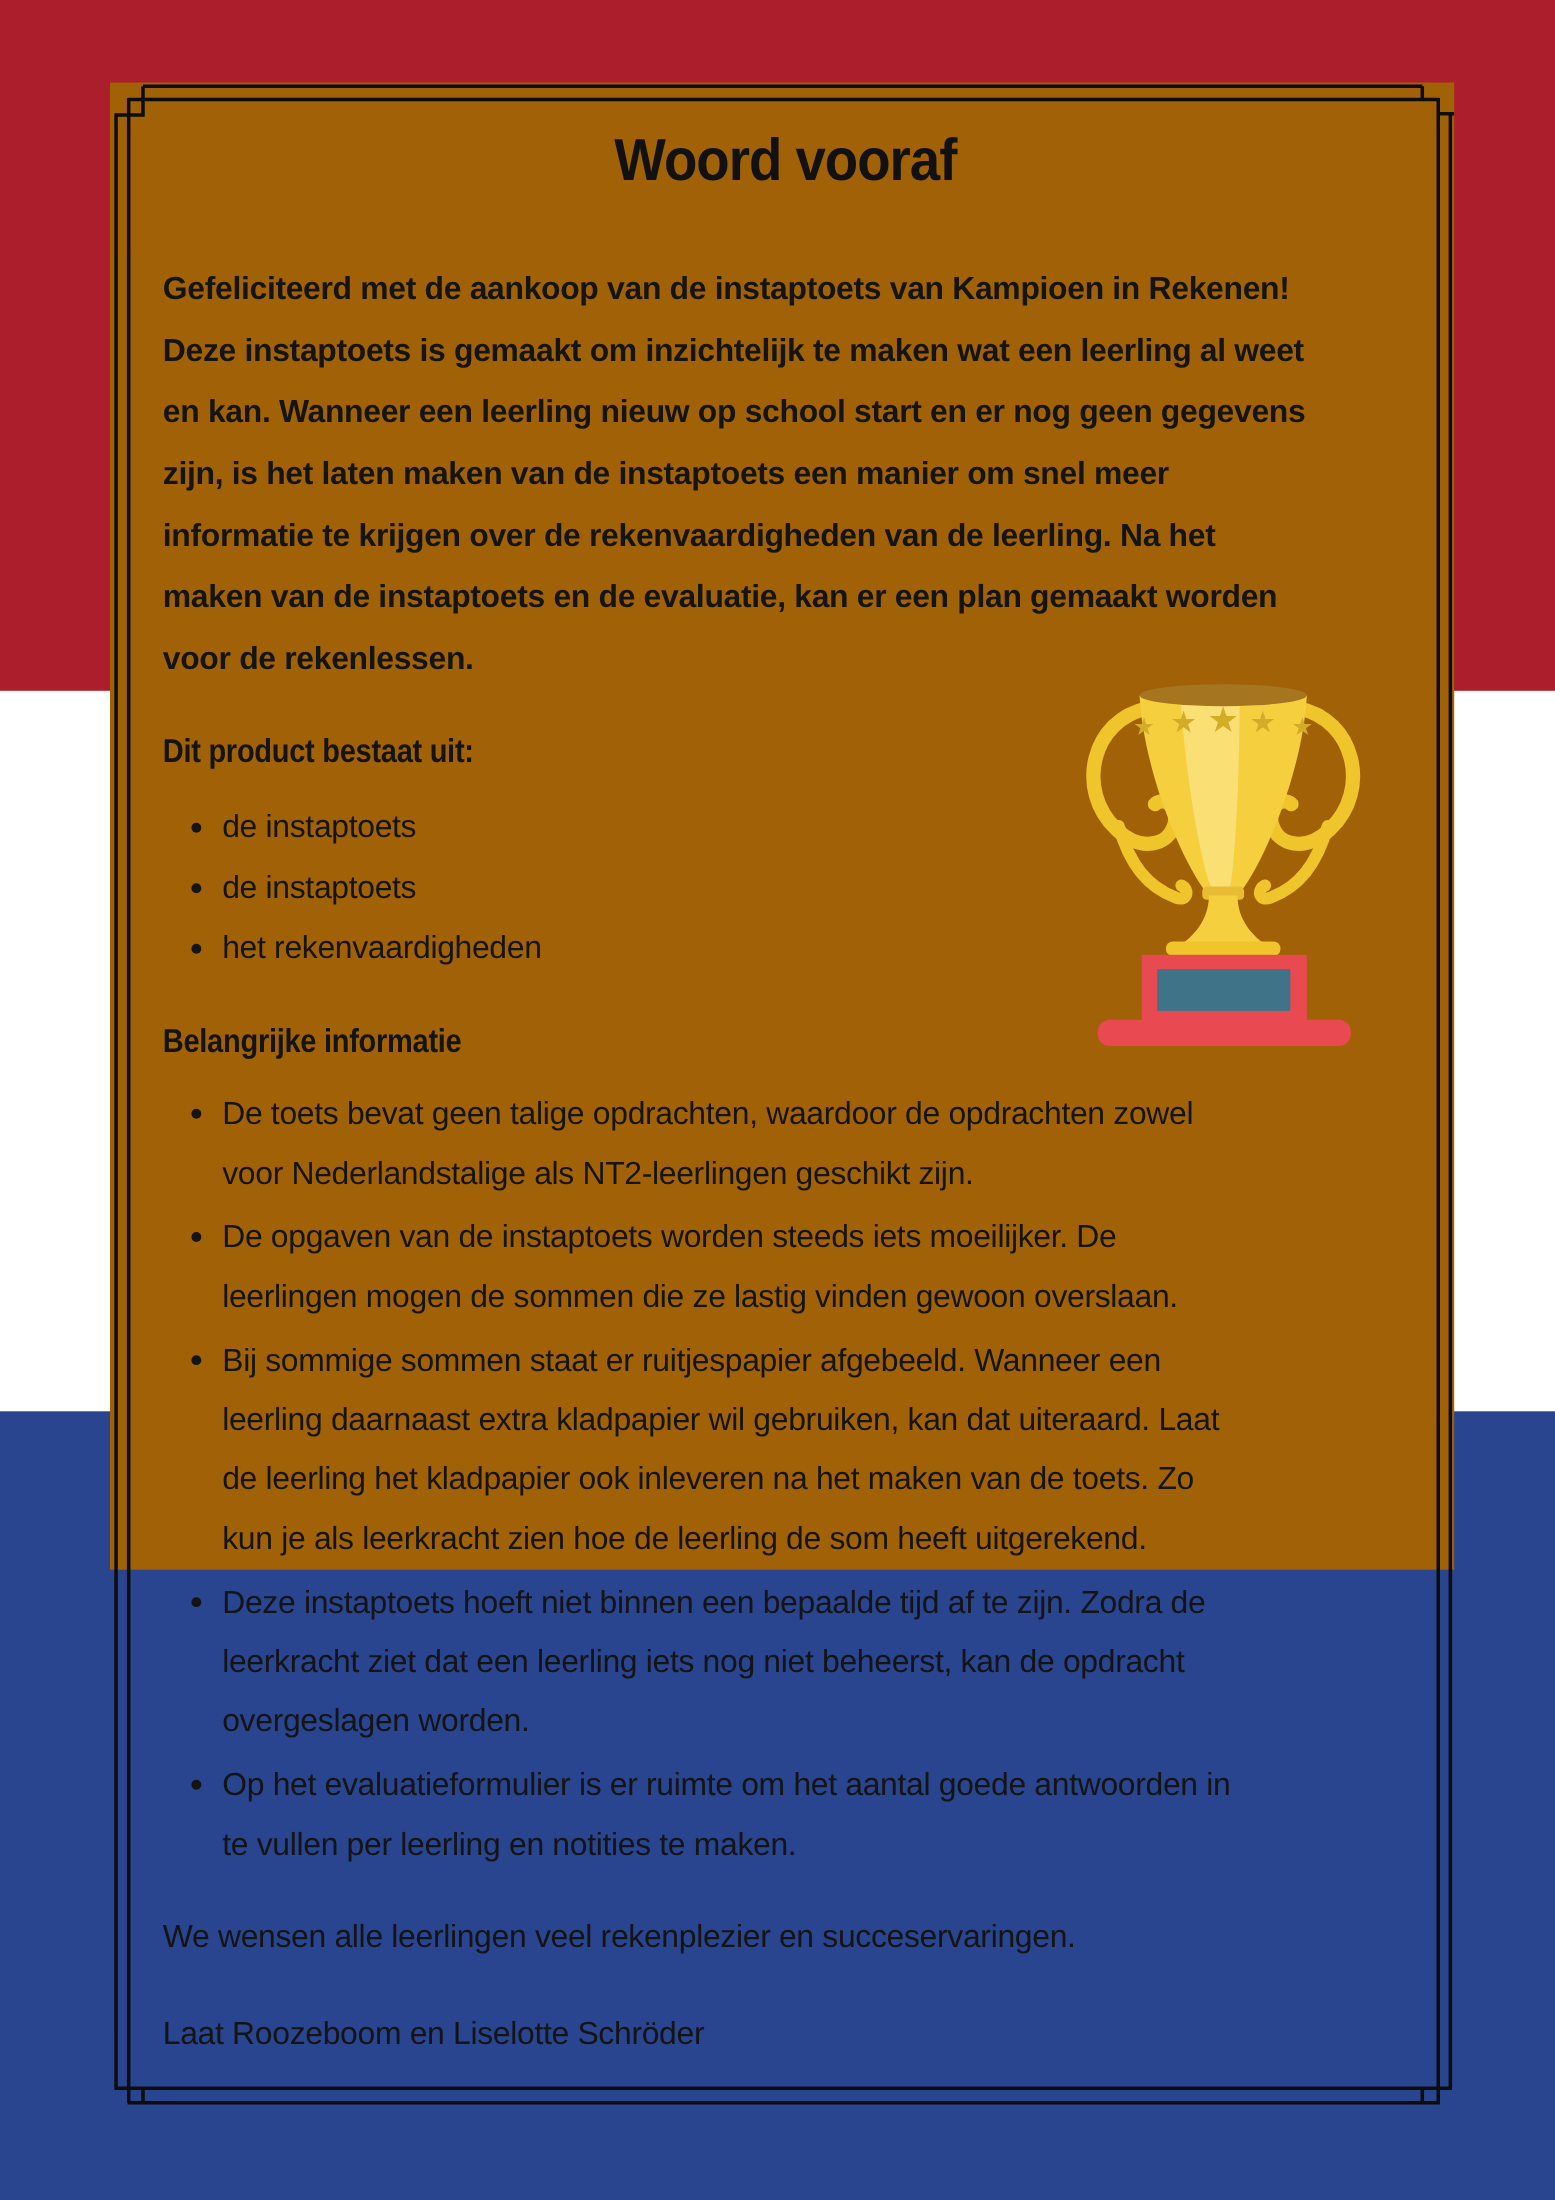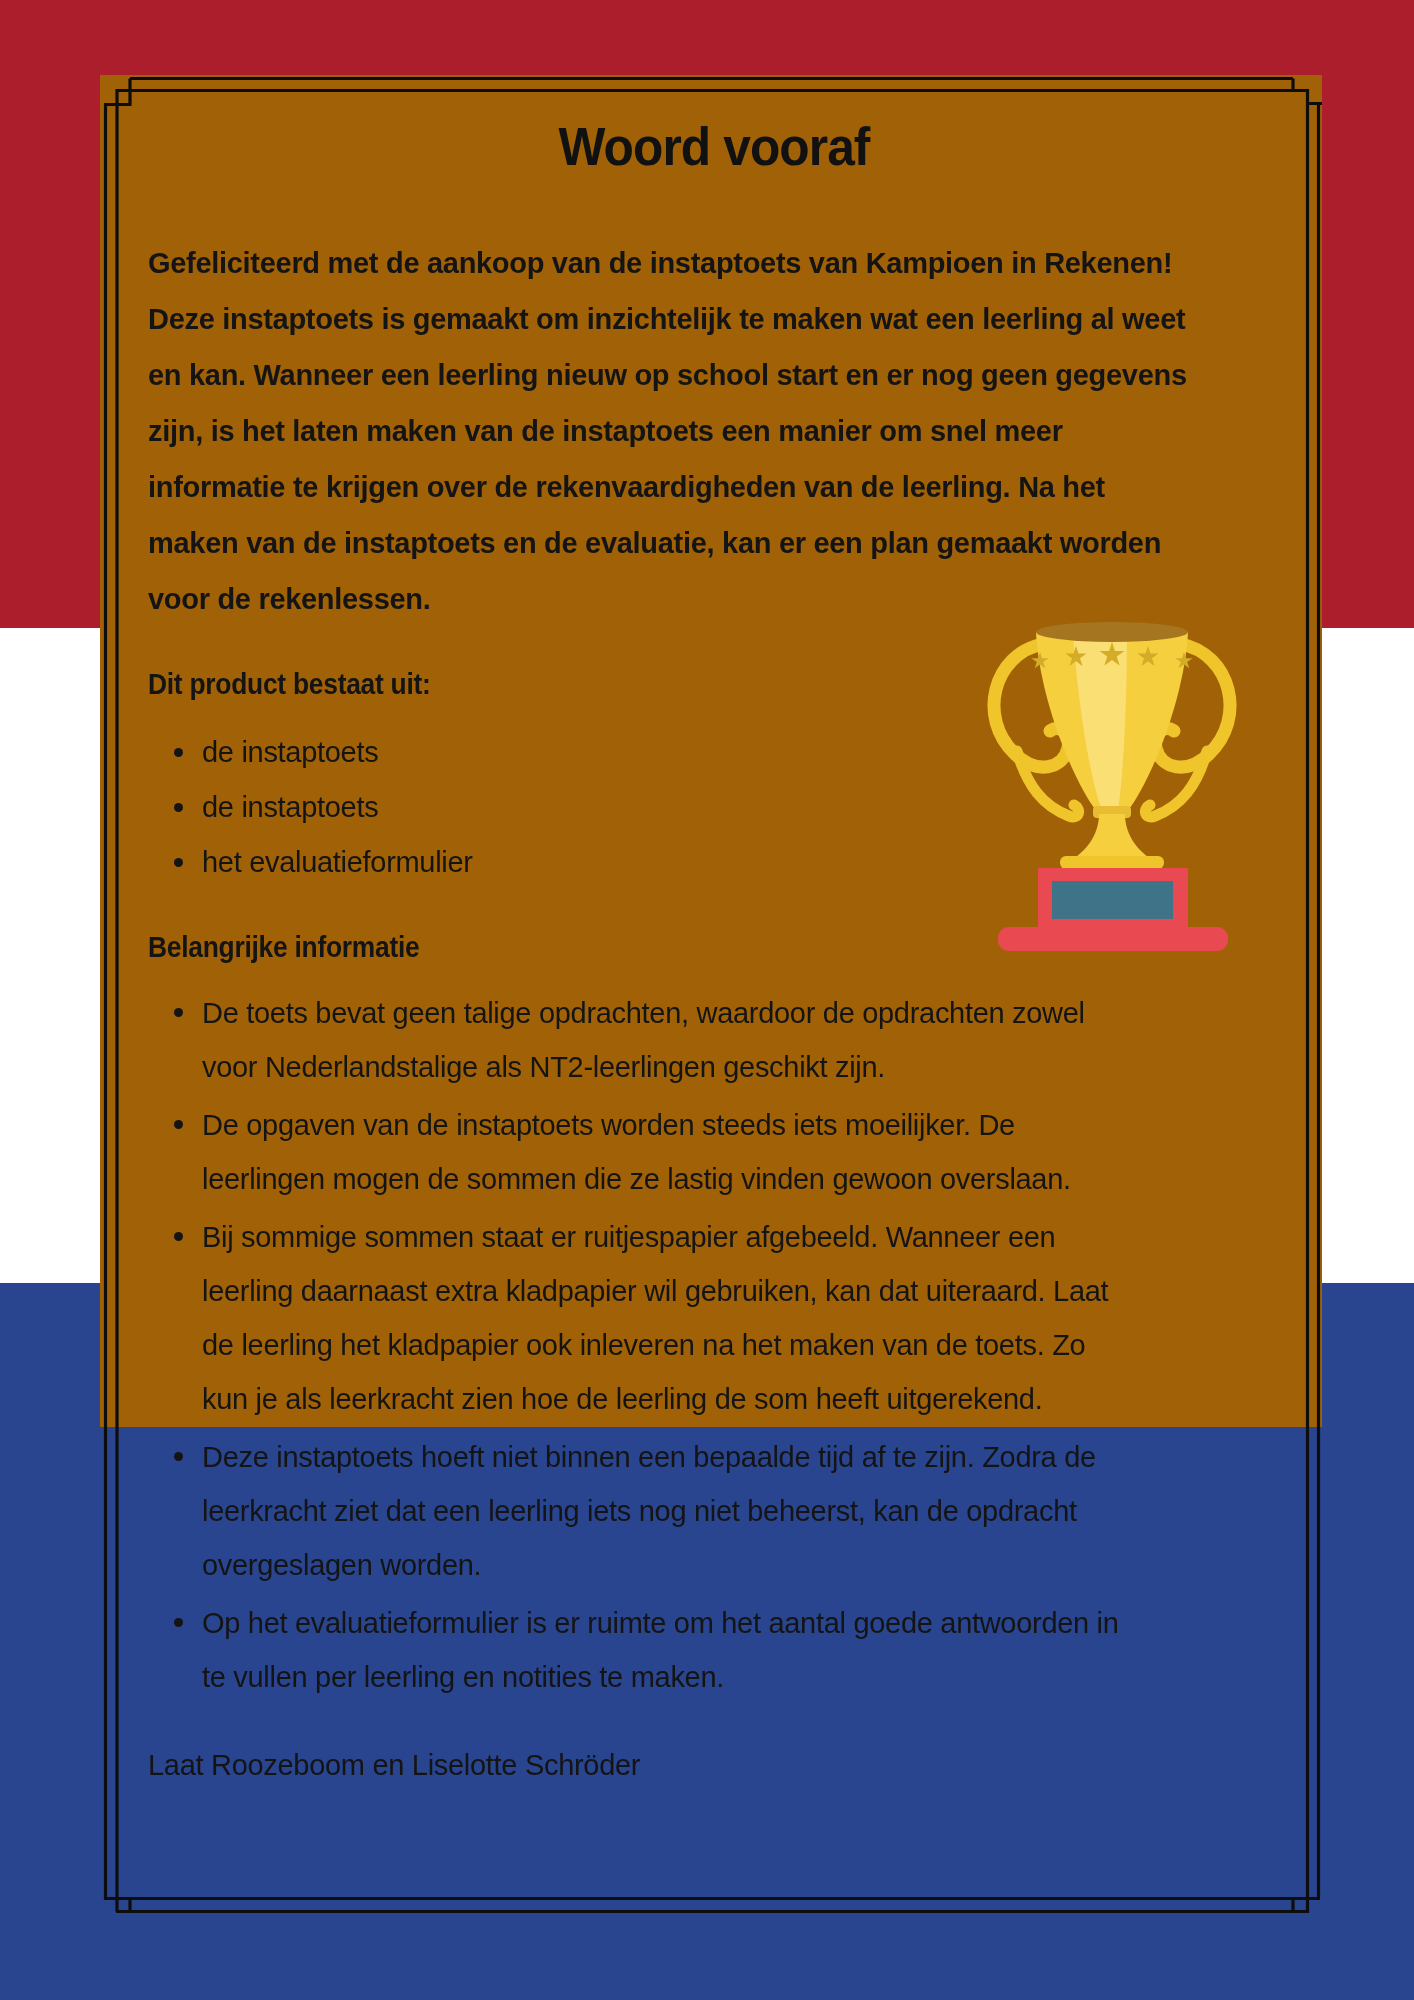--- a/index.html
+++ b/index.html
@@ -139,40 +139,41 @@
 en kan. Wanneer een leerling nieuw op school start en er nog geen gegevens
 zijn, is het laten maken van de instaptoets een manier om snel meer
 informatie te krijgen over de rekenvaardigheden van de leerling. Na het
 maken van de instaptoets en de evaluatie, kan er een plan gemaakt worden
 voor de rekenlessen.</p>
 
     <h2 class="subheading">Dit product bestaat uit:</h2>
     <ul class="list-1">
       <li>de instaptoets</li>
       <li>de instaptoets</li>
-      <li>het evaluatieformulier</li>
+      <li>het rekenvaardigheden</li>
     </ul>
 
     <h2 class="subheading">Belangrijke informatie</h2>
     <ul class="list-2">
       <li>De toets bevat geen talige opdrachten, waardoor de opdrachten zowel
 voor Nederlandstalige als NT2-leerlingen geschikt zijn.</li>
       <li>De opgaven van de instaptoets worden steeds iets moeilijker. De
 leerlingen mogen de sommen die ze lastig vinden gewoon overslaan.</li>
       <li>Bij sommige sommen staat er ruitjespapier afgebeeld. Wanneer een
 leerling daarnaast extra kladpapier wil gebruiken, kan dat uiteraard. Laat
 de leerling het kladpapier ook inleveren na het maken van de toets. Zo
 kun je als leerkracht zien hoe de leerling de som heeft uitgerekend.</li>
       <li>Deze instaptoets hoeft niet binnen een bepaalde tijd af te zijn. Zodra de
 leerkracht ziet dat een leerling iets nog niet beheerst, kan de opdracht
 overgeslagen worden.</li>
       <li>Op het evaluatieformulier is er ruimte om het aantal goede antwoorden in
 te vullen per leerling en notities te maken.</li>
     </ul>
 
+    <p class="closing">We wensen alle leerlingen veel rekenplezier en succeservaringen.</p>
 
     <p class="signature">Laat Roozeboom en Liselotte Schröder</p>
 
   </div>
 
   <svg class="trophy" viewBox="0 0 278 332" xmlns="http://www.w3.org/2000/svg">
     <defs>
       <path id="star" d="M0,-1 L0.2245,-0.309 0.951,-0.309 0.3633,0.118 0.5878,0.809 0,0.382 -0.5878,0.809 -0.3633,0.118 -0.951,-0.309 -0.2245,-0.309 Z"></path>
       <g id="handle">
         <path d="M68 24 C18 34 2 98 40 134 C62 155 88 149 93 128 C96 113 84 104 75 111" fill="none" stroke="#F0C52B" stroke-width="13" stroke-linecap="round"></path>

